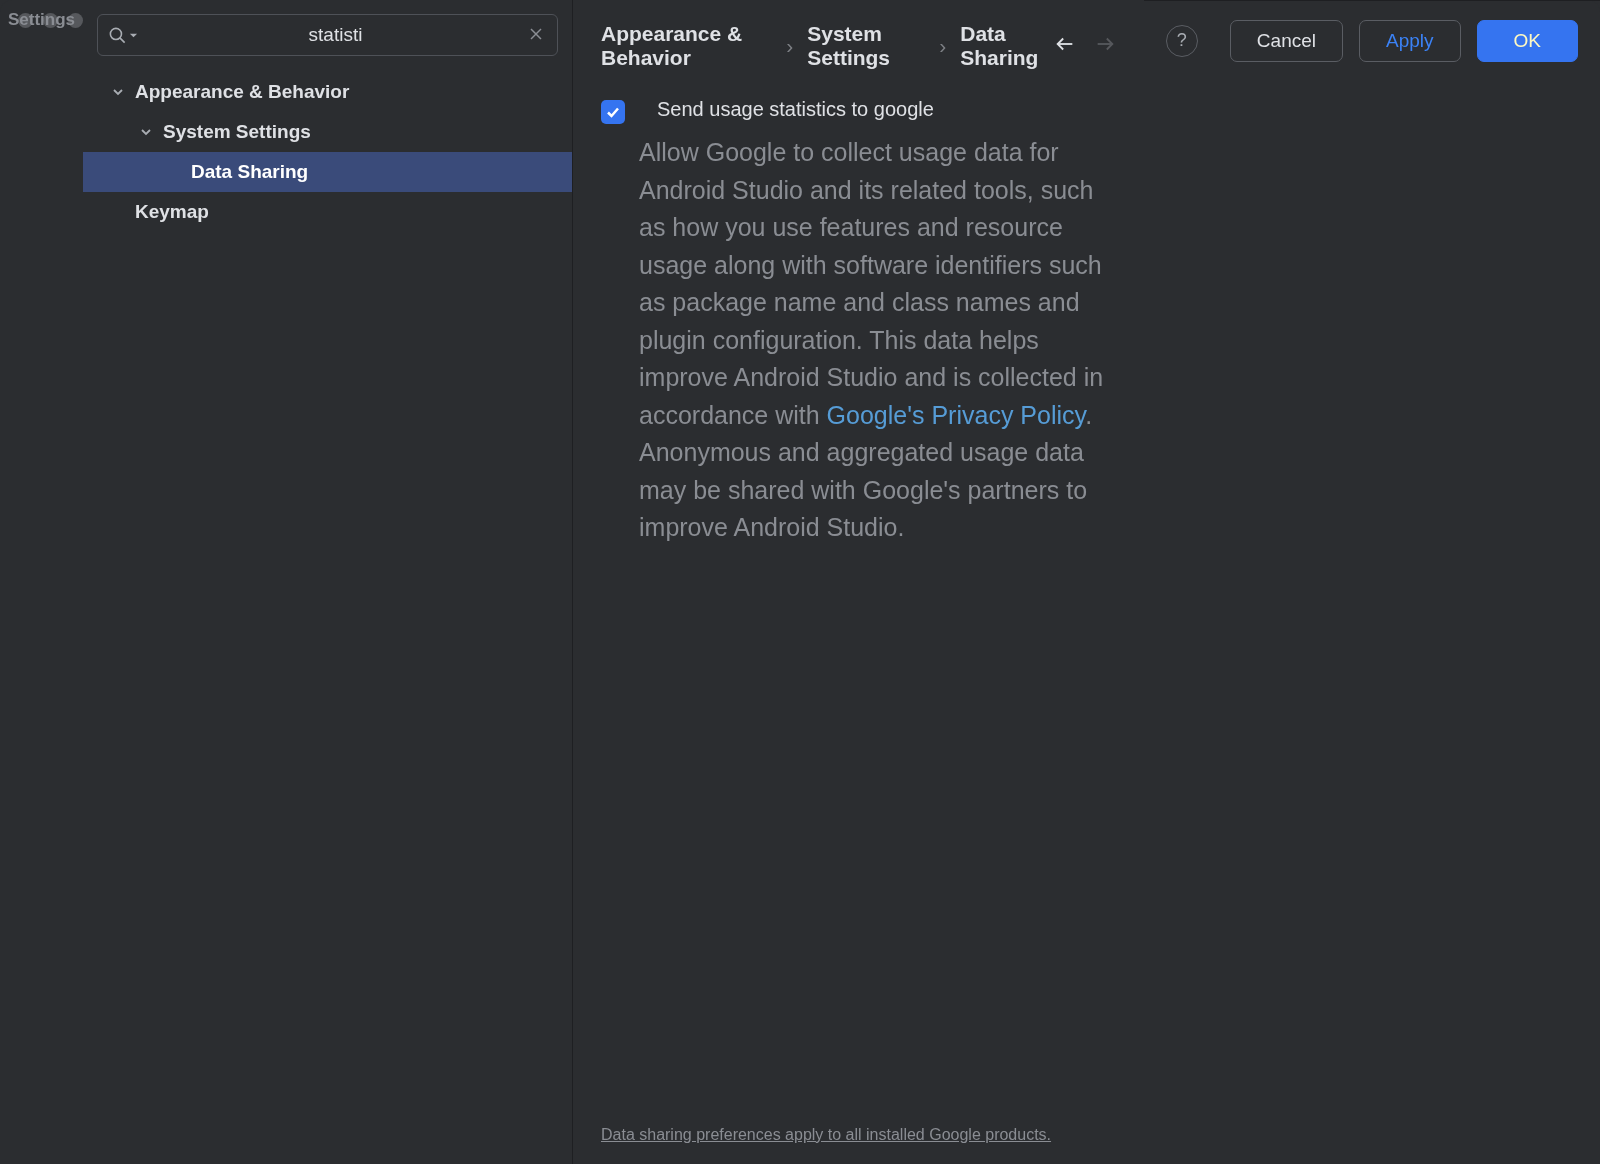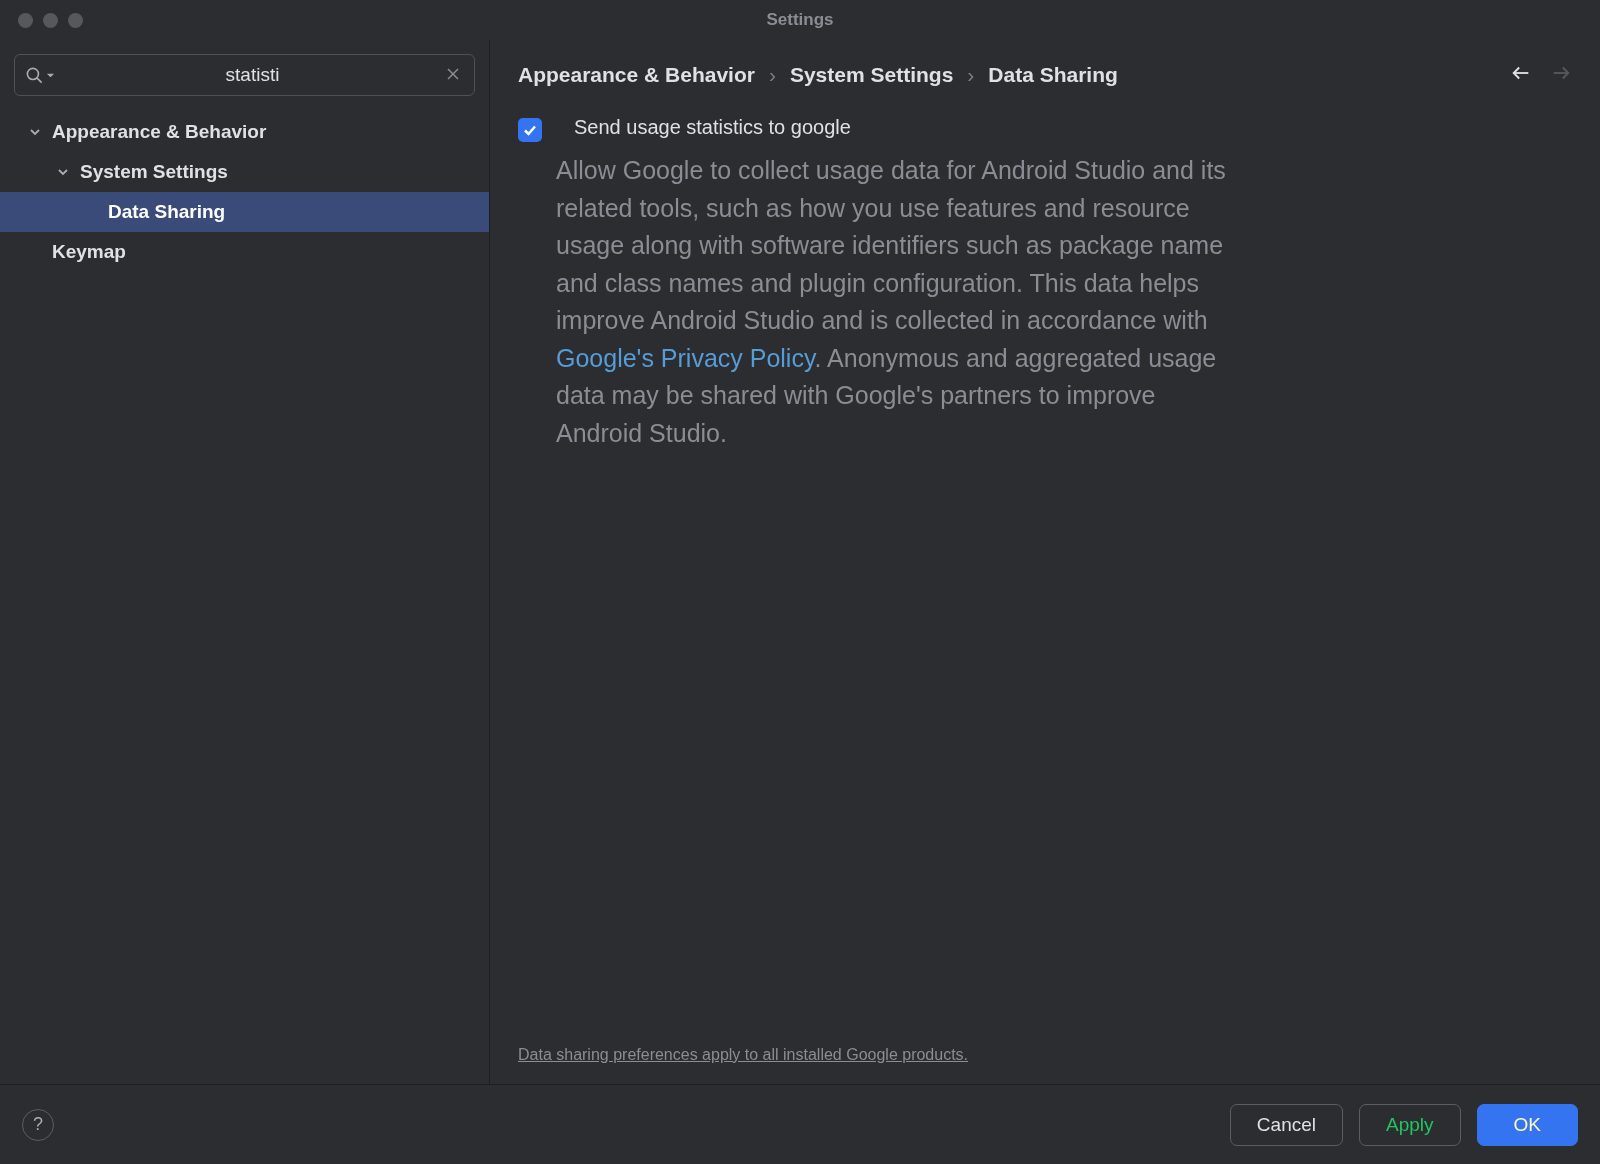--- a/index.html
+++ b/index.html
@@ -9,21 +9,20 @@
     background: #2b2d30;
     font-family: -apple-system, BlinkMacSystemFont, "Segoe UI", Arial, sans-serif;
     color: #dfe1e5;
     overflow: hidden;
   }
   .window {
     width: 100%;
     height: 100%;
     background: #2b2d30;
     display: flex;
-    flex-direction: column;
     border-top-left-radius: 12px;
     border-top-right-radius: 12px;
   }
   .titlebar {
     height: 40px;
     display: flex;
     align-items: center;
     position: relative;
     flex-shrink: 0;
   }
@@ -213,21 +212,21 @@
     font-size: 19px;
     display: flex;
     align-items: center;
     justify-content: center;
     cursor: pointer;
     border: 1px solid #5a5d63;
     background: transparent;
     color: #dfe1e5;
   }
   .btn.disabled {
-    color: #22c55e;
+    color: #3b82f6;
     cursor: default;
     align-items: center;
   }
   .btn.primary {
     background: #3574f0;
     border-color: #3574f0;
     color: #fef9c3;
     padding: 0 36px;
   }
 </style>

